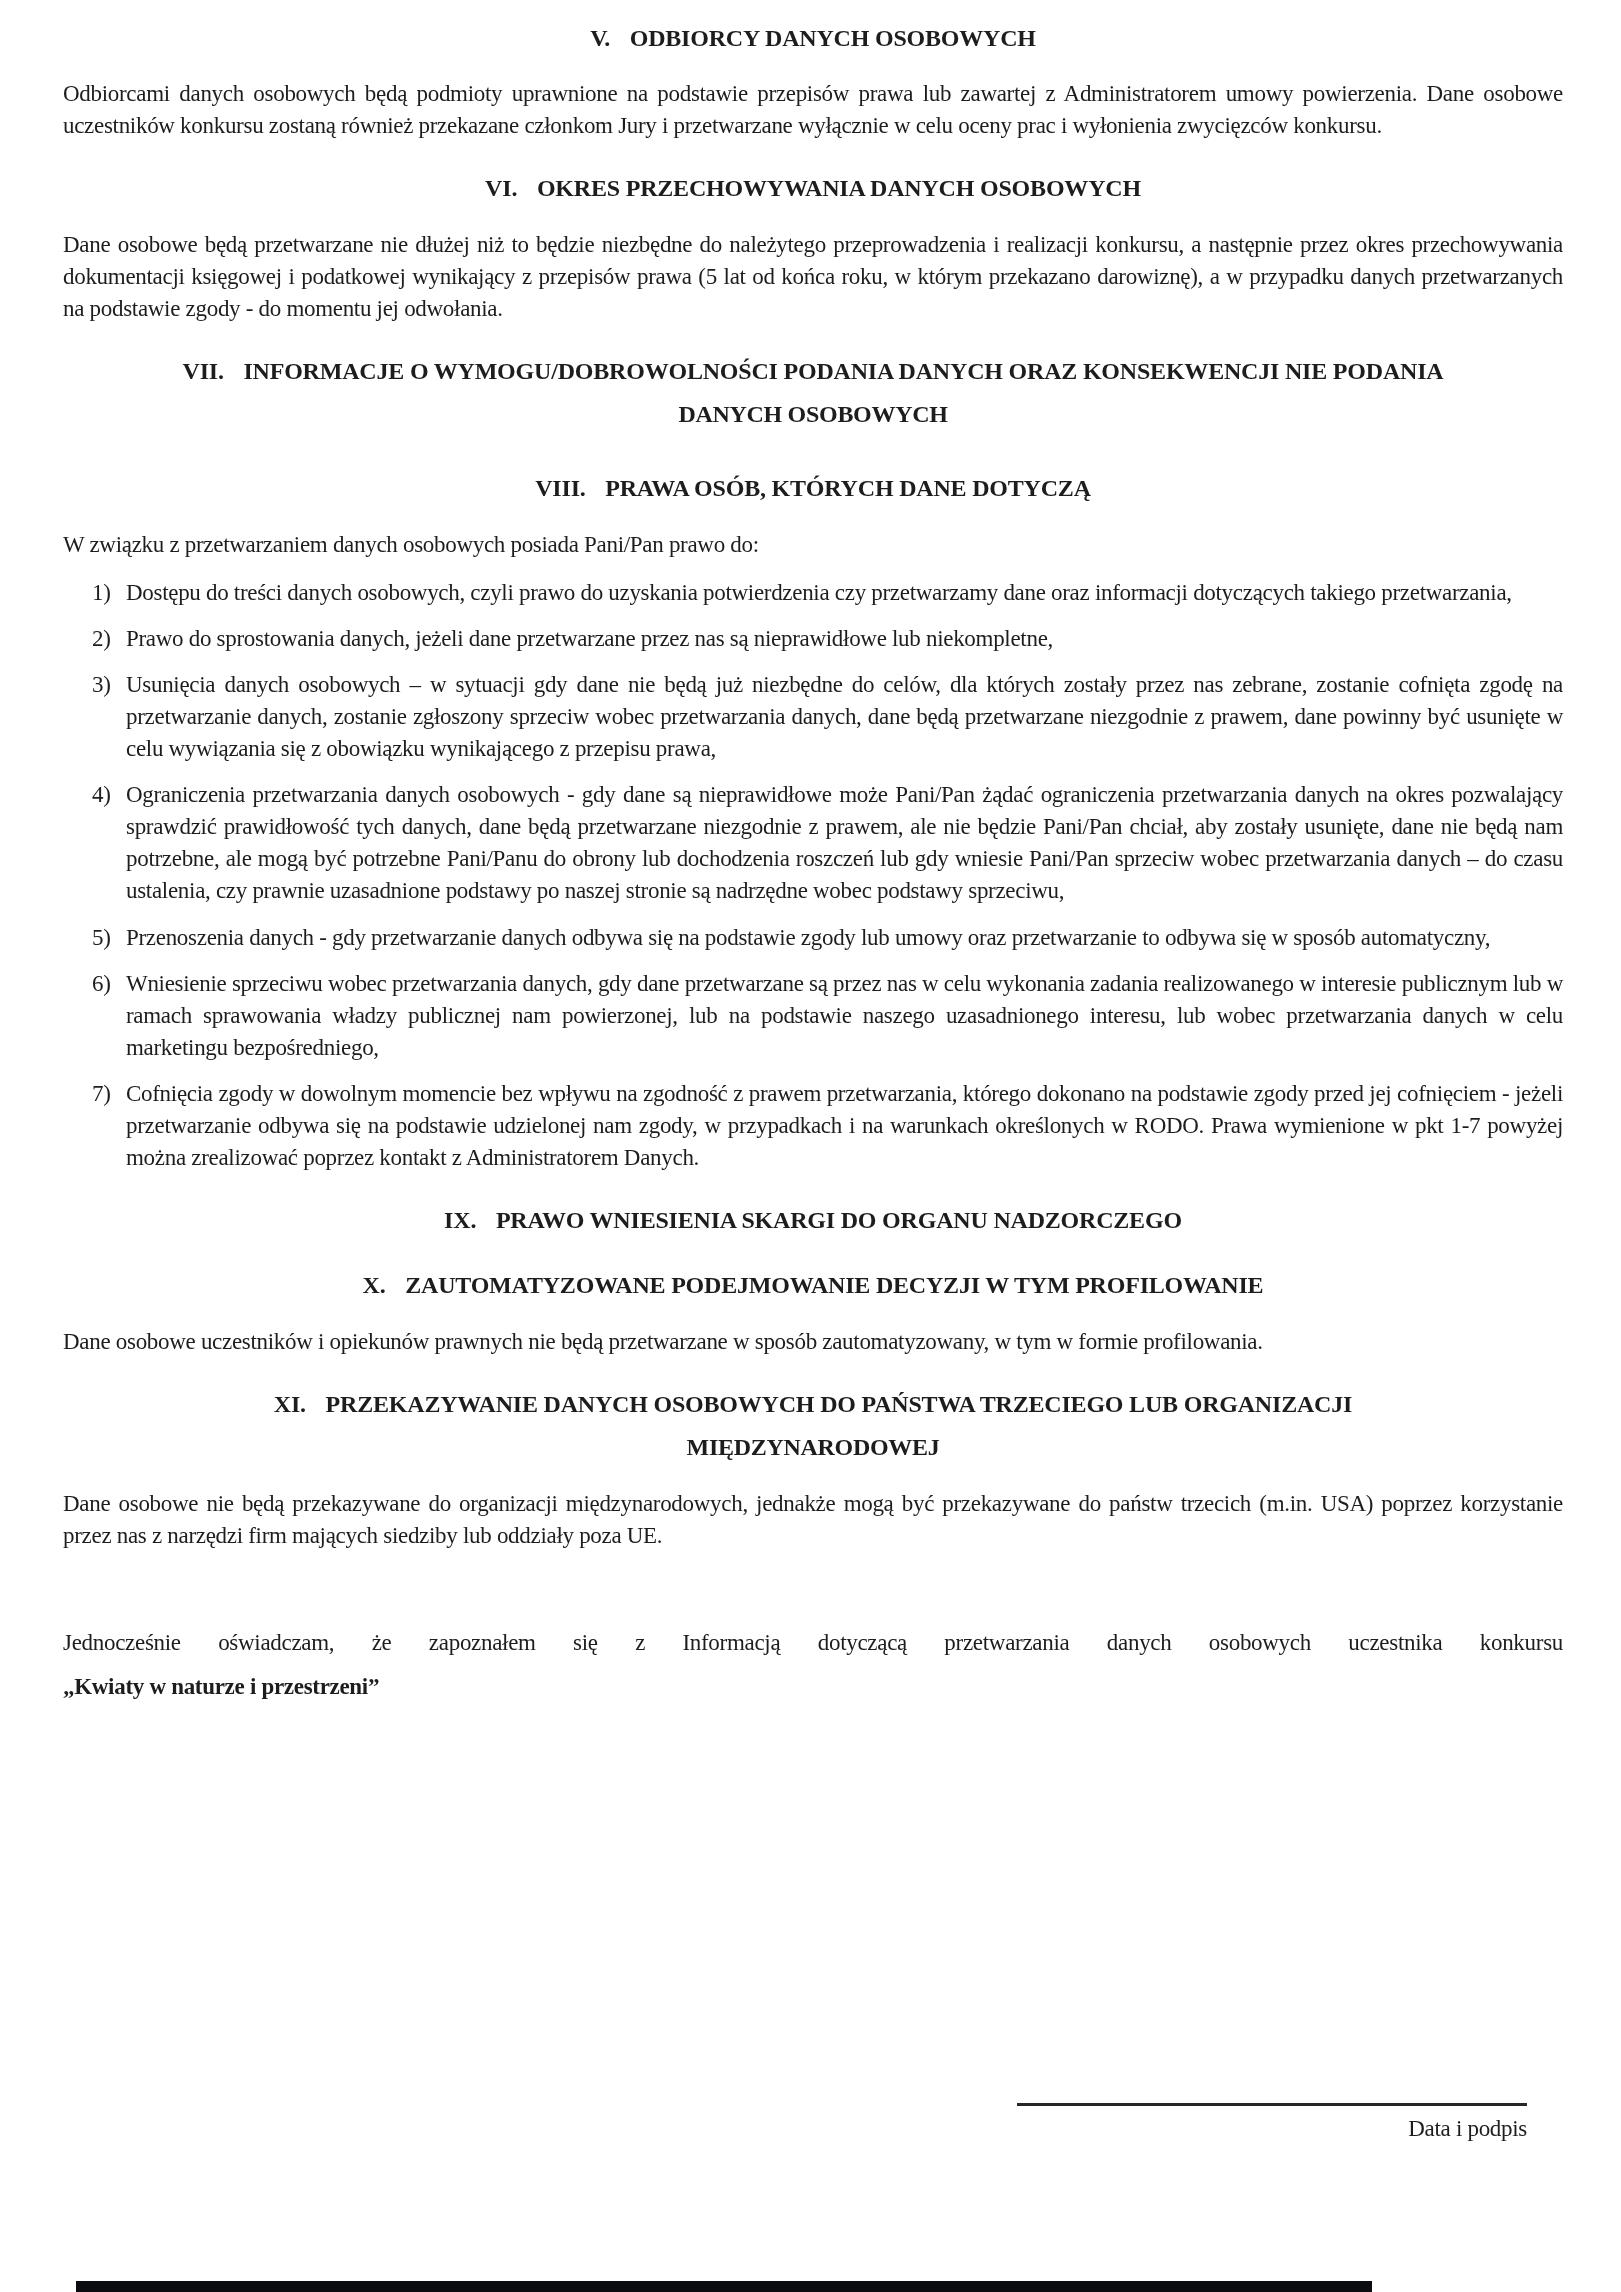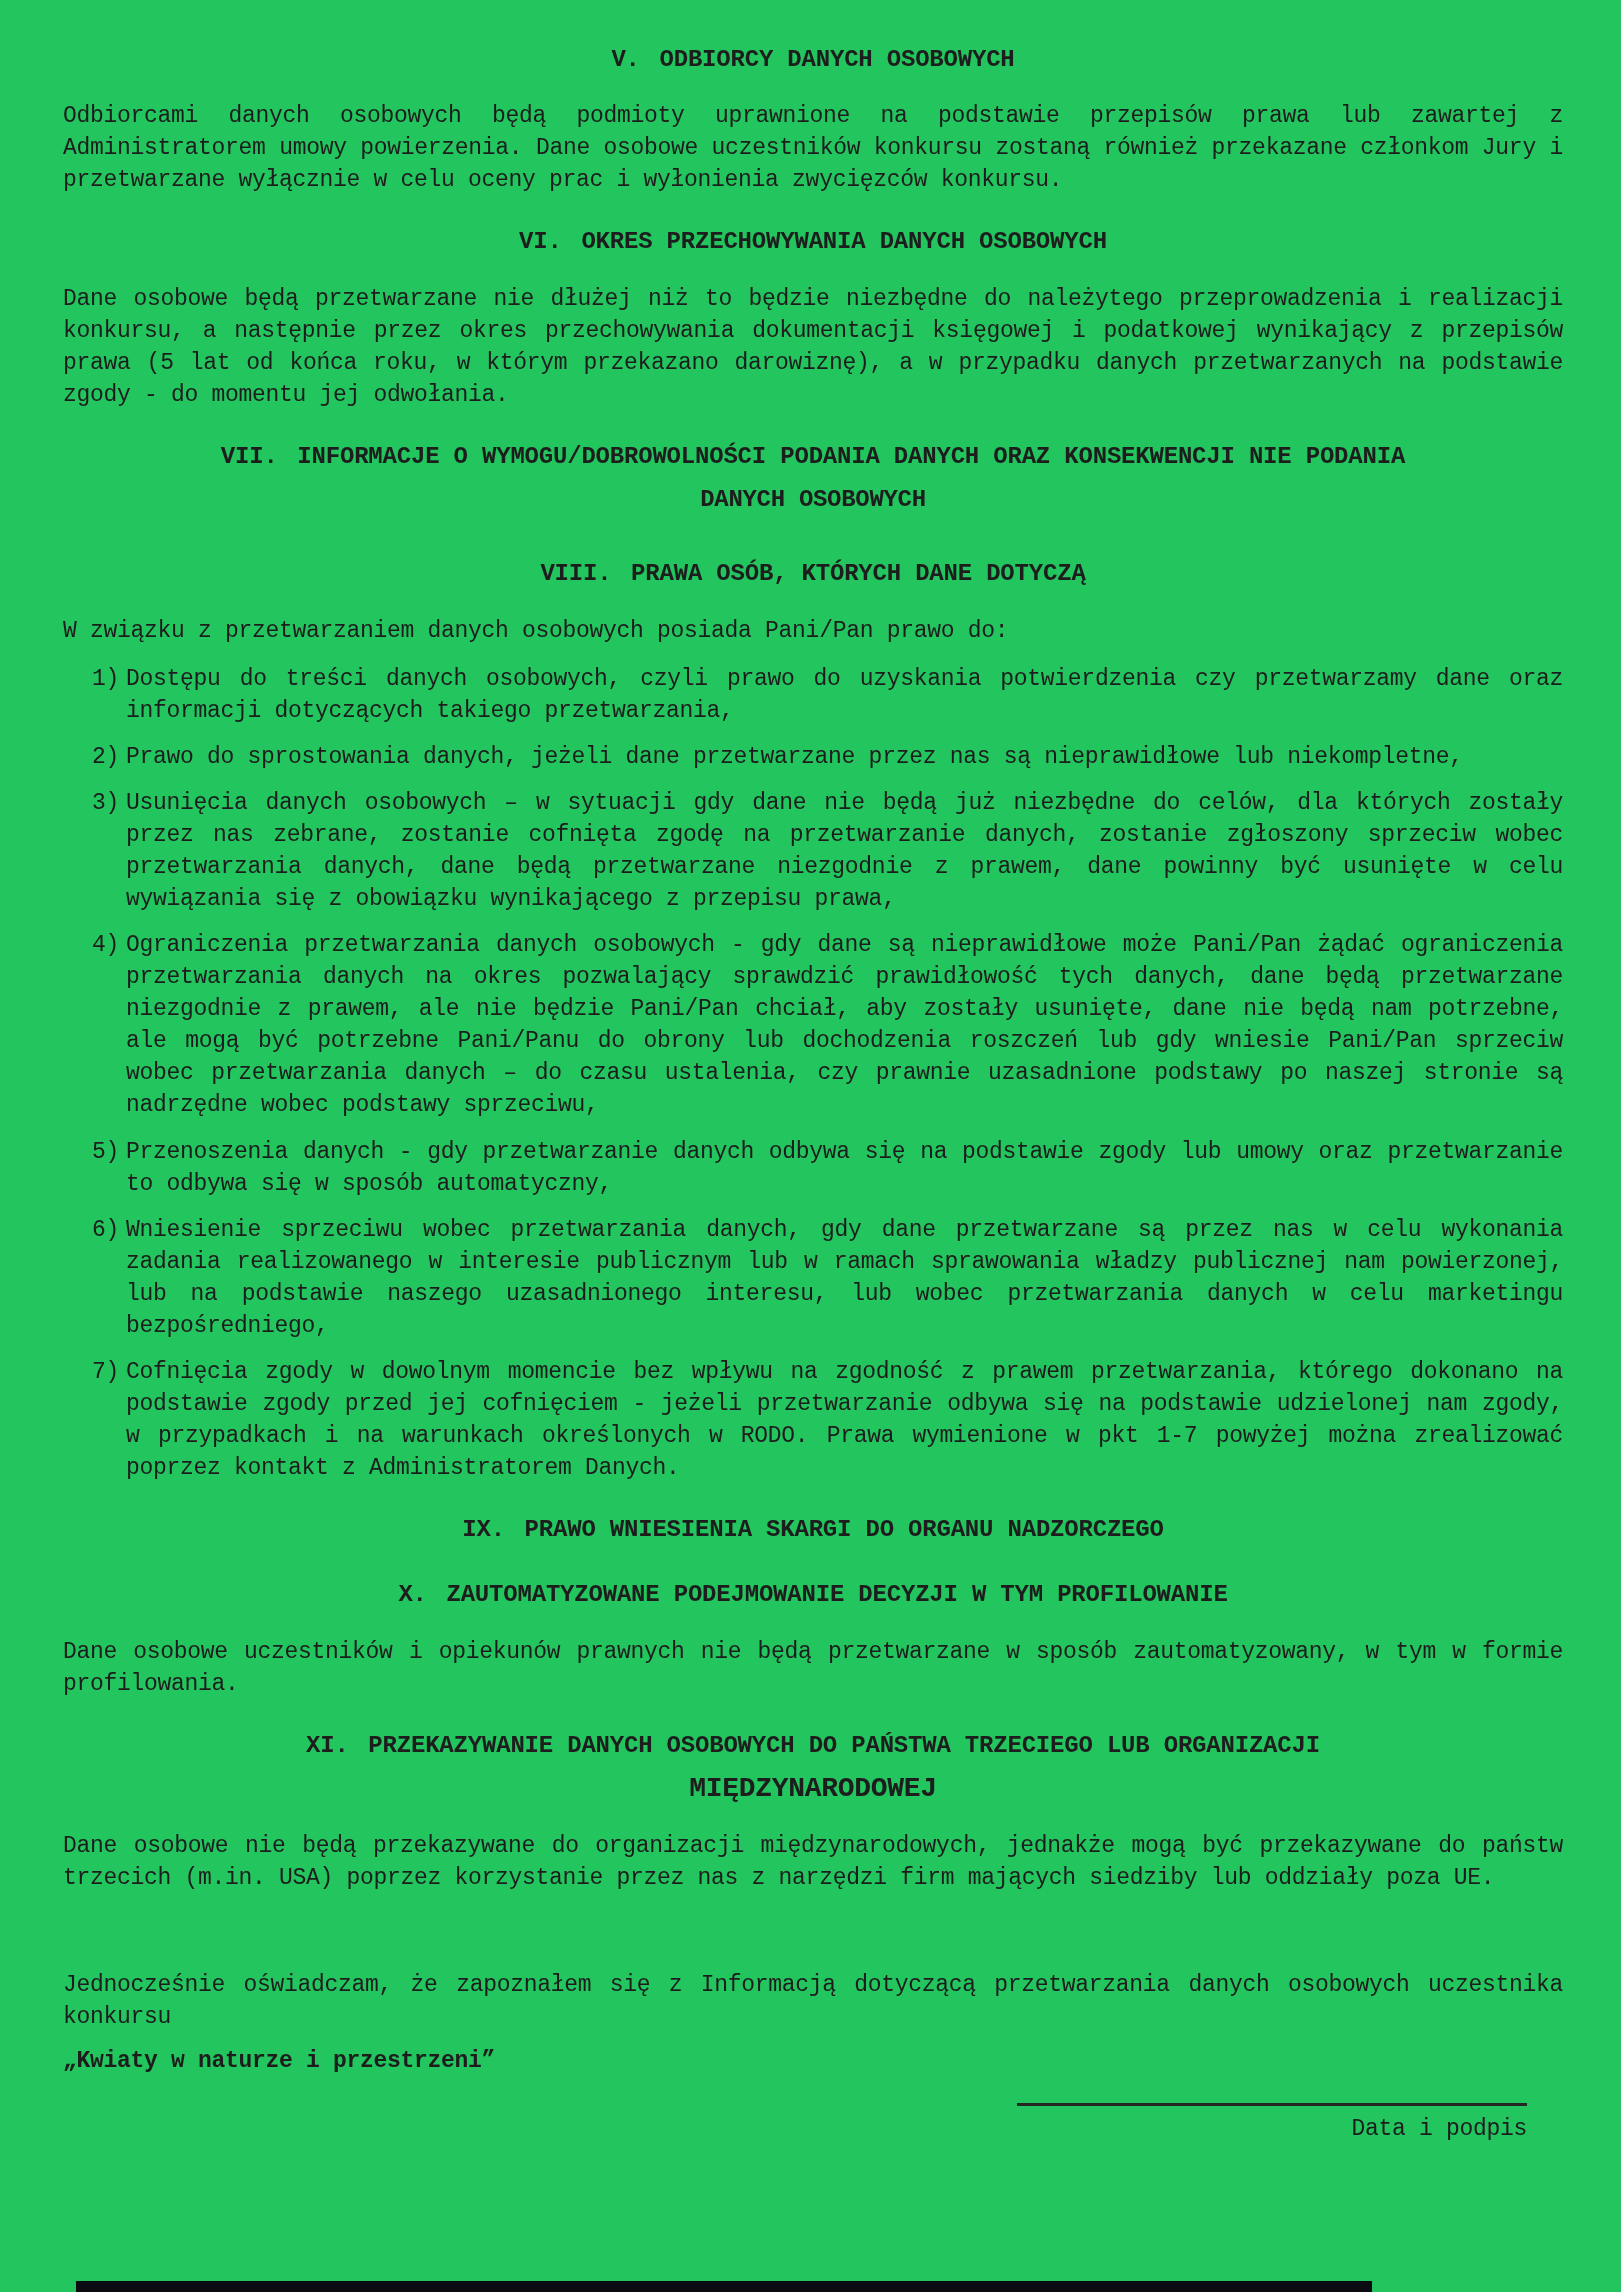--- a/index.html
+++ b/index.html
@@ -1,26 +1,26 @@
 <!DOCTYPE html>
 <html lang="pl" style="font-size:14.3px"><head>
 <meta charset="utf-8">
 <style>
   html,body{margin:0;padding:0;background:#e8e8e8;}
   .page{
     position:relative;
     width:1621px;height:2293px;
     margin:0 auto;
-    background:#22c55e;
+    background:#ffffff;
     color:#1d1d1d;
-    font-family:Liberation Mono, monospace;
+    font-family:Liberation Serif, serif;
     font-size:23px;line-height:32px;
     letter-spacing:-0.3px;
     box-sizing:border-box;
-    padding:28px 58px 0 63px;
+    padding:6px 58px 0 63px;
     overflow:hidden;
   }
   h2{
     font-size:24px;line-height:38px;font-weight:bold;
     text-align:center;margin:27px 0 21.5px;letter-spacing:-0.2px;
   }
   section:first-child h2{margin-top:12.5px;}
   .sec-num{margin-right:19.7px;}
   .h2-line2{text-align:center;}
   p.body{margin:0 0 9px;text-align:justify;}
@@ -90,21 +90,21 @@
       </section>
       <section>
         <h2><span class="sec-num">IX.</span><span>PRAWO WNIESIENIA SKARGI DO ORGANU NADZORCZEGO</span></h2>
       </section>
       <section>
         <h2><span class="sec-num">X.</span><span>ZAUTOMATYZOWANE PODEJMOWANIE DECYZJI W TYM PROFILOWANIE</span></h2>
         <p class="body">Dane osobowe uczestników i opiekunów prawnych nie będą przetwarzane w sposób zautomatyzowany, w tym w formie profilowania.</p>
       </section>
       <section>
         <h2><span class="sec-num">XI.</span><span>PRZEKAZYWANIE DANYCH OSOBOWYCH DO PAŃSTWA TRZECIEGO LUB ORGANIZACJI</span></h2>
-        <div class="h2-line2" style="font-weight: bold; font-size: 28px; line-height: 38px; margin: -16px 0px 21.5px;">MIĘDZYNARODOWEJ</div>
+        <div class="h2-line2" style="font-weight: bold; font-size: 24px; line-height: 38px; margin: -16px 0px 21.5px;">MIĘDZYNARODOWEJ</div>
         <p class="body">Dane osobowe nie będą przekazywane do organizacji międzynarodowych, jednakże mogą być przekazywane do państw trzecich (m.in. USA) poprzez korzystanie przez nas z narzędzi firm mających siedziby lub oddziały poza UE.</p>
       </section>
     </main>
 
   <div class="closing">
     <div class="closing-line1">Jednocześnie oświadczam, że zapoznałem się z Informacją dotyczącą przetwarzania danych osobowych uczestnika konkursu</div>
     <div class="closing-bold">„Kwiaty w naturze i przestrzeni”</div>
   </div>
 
   <div class="signature">

